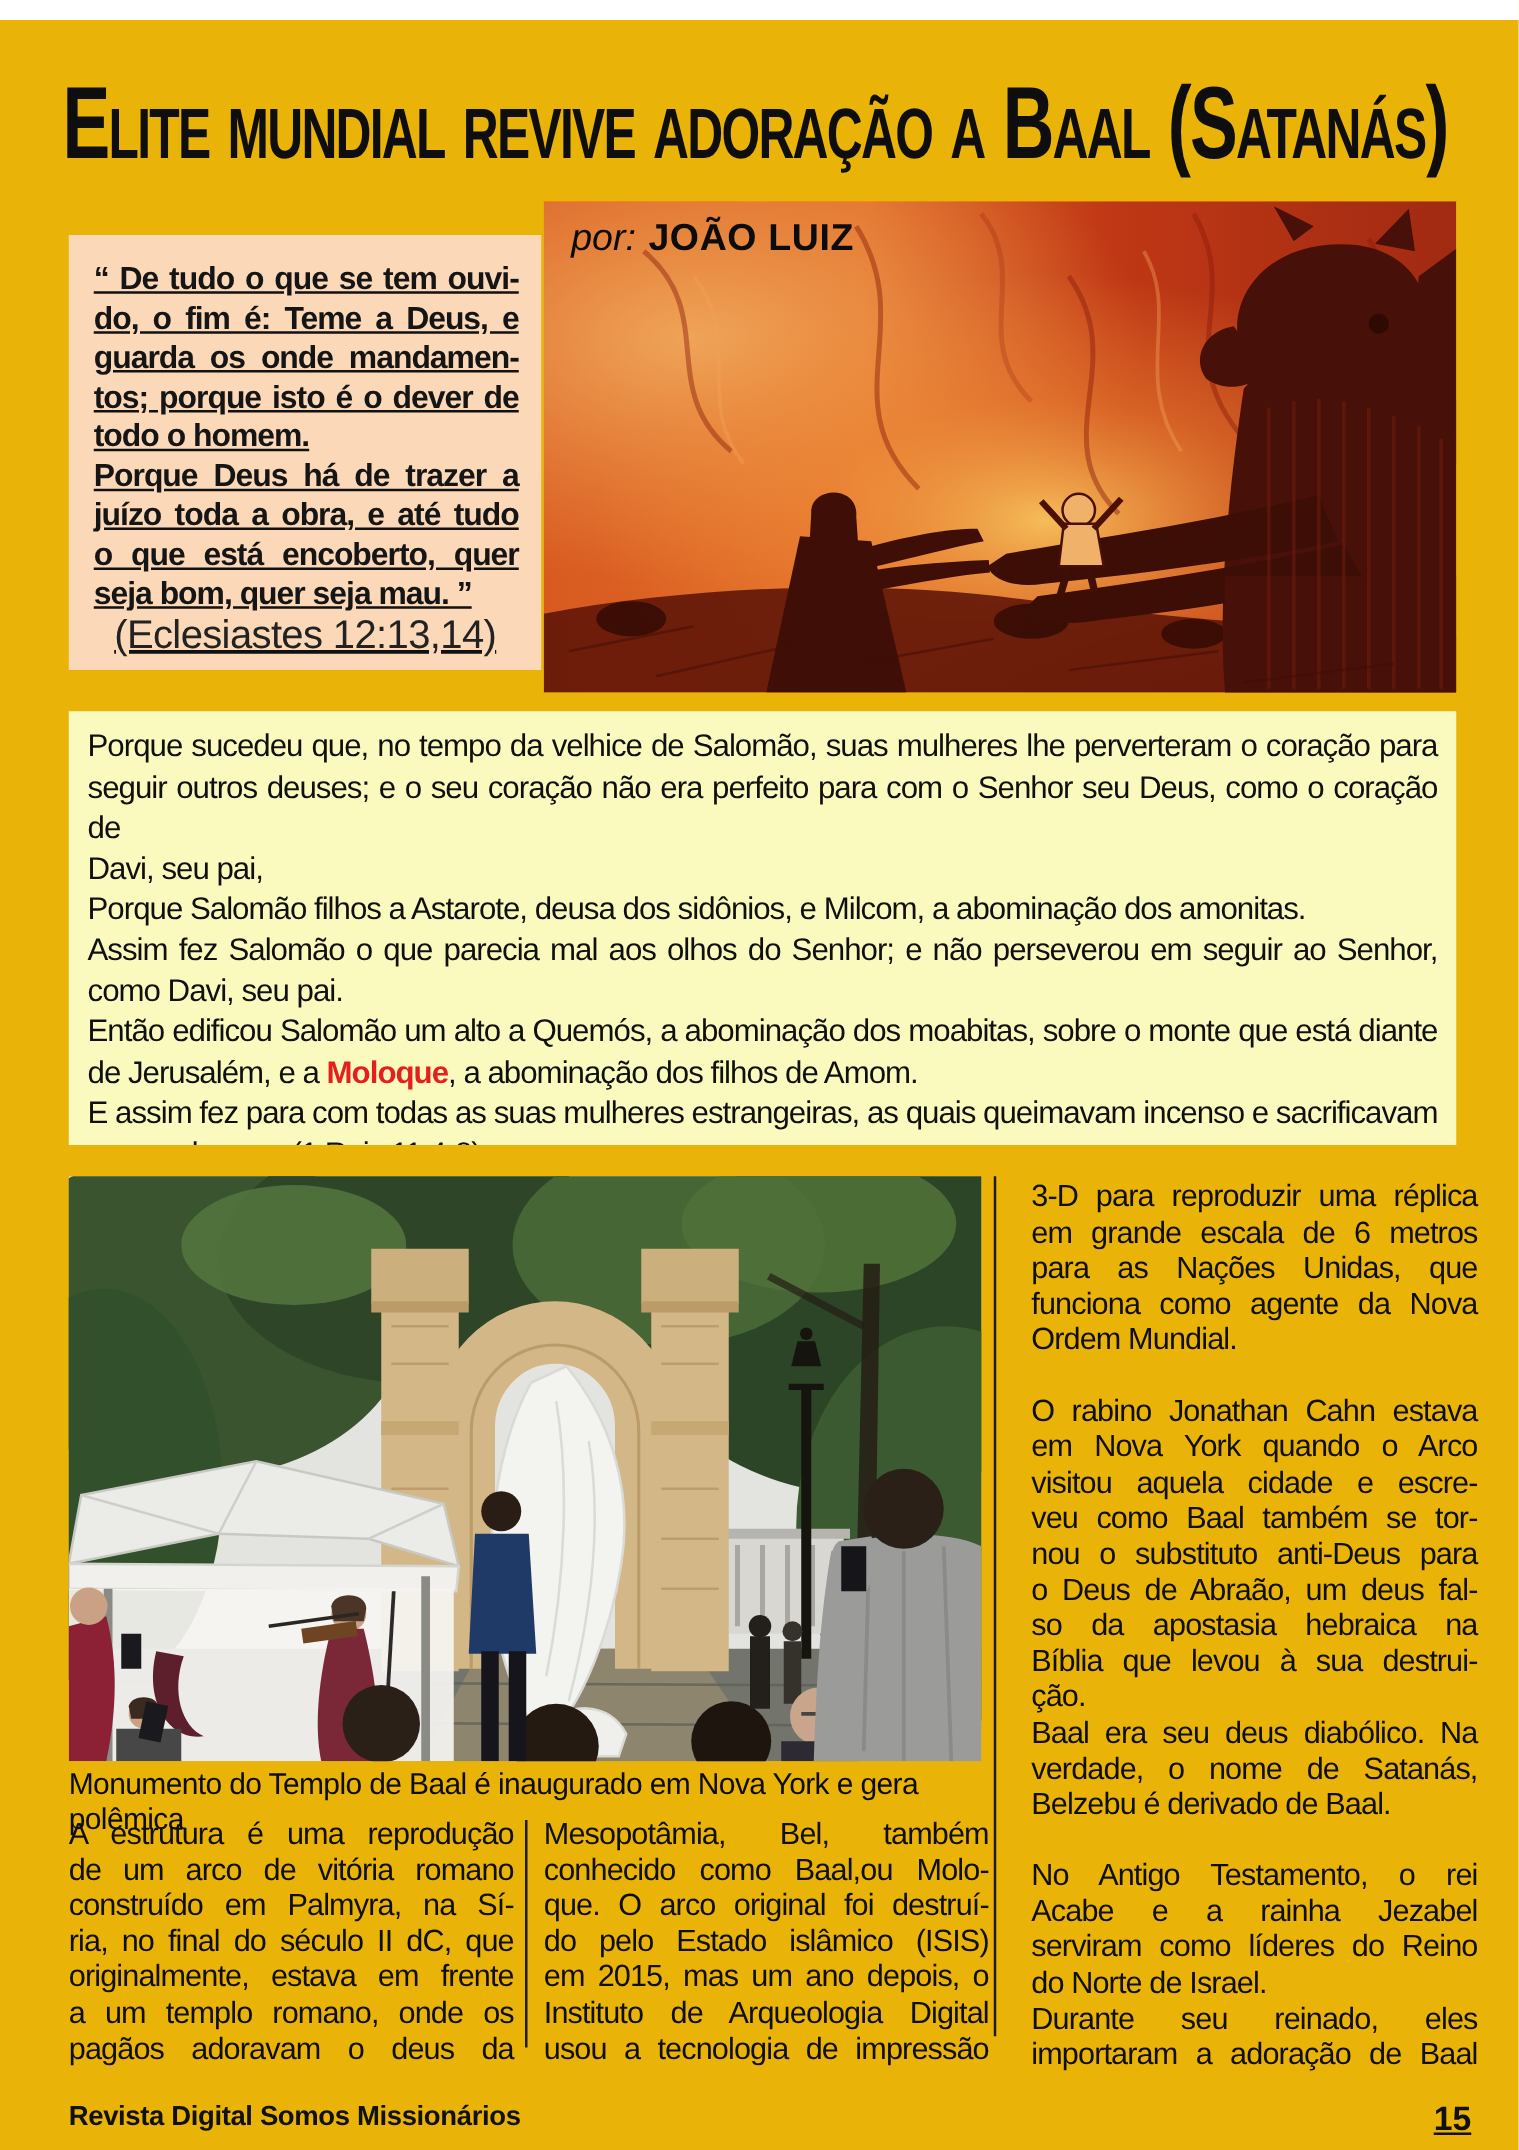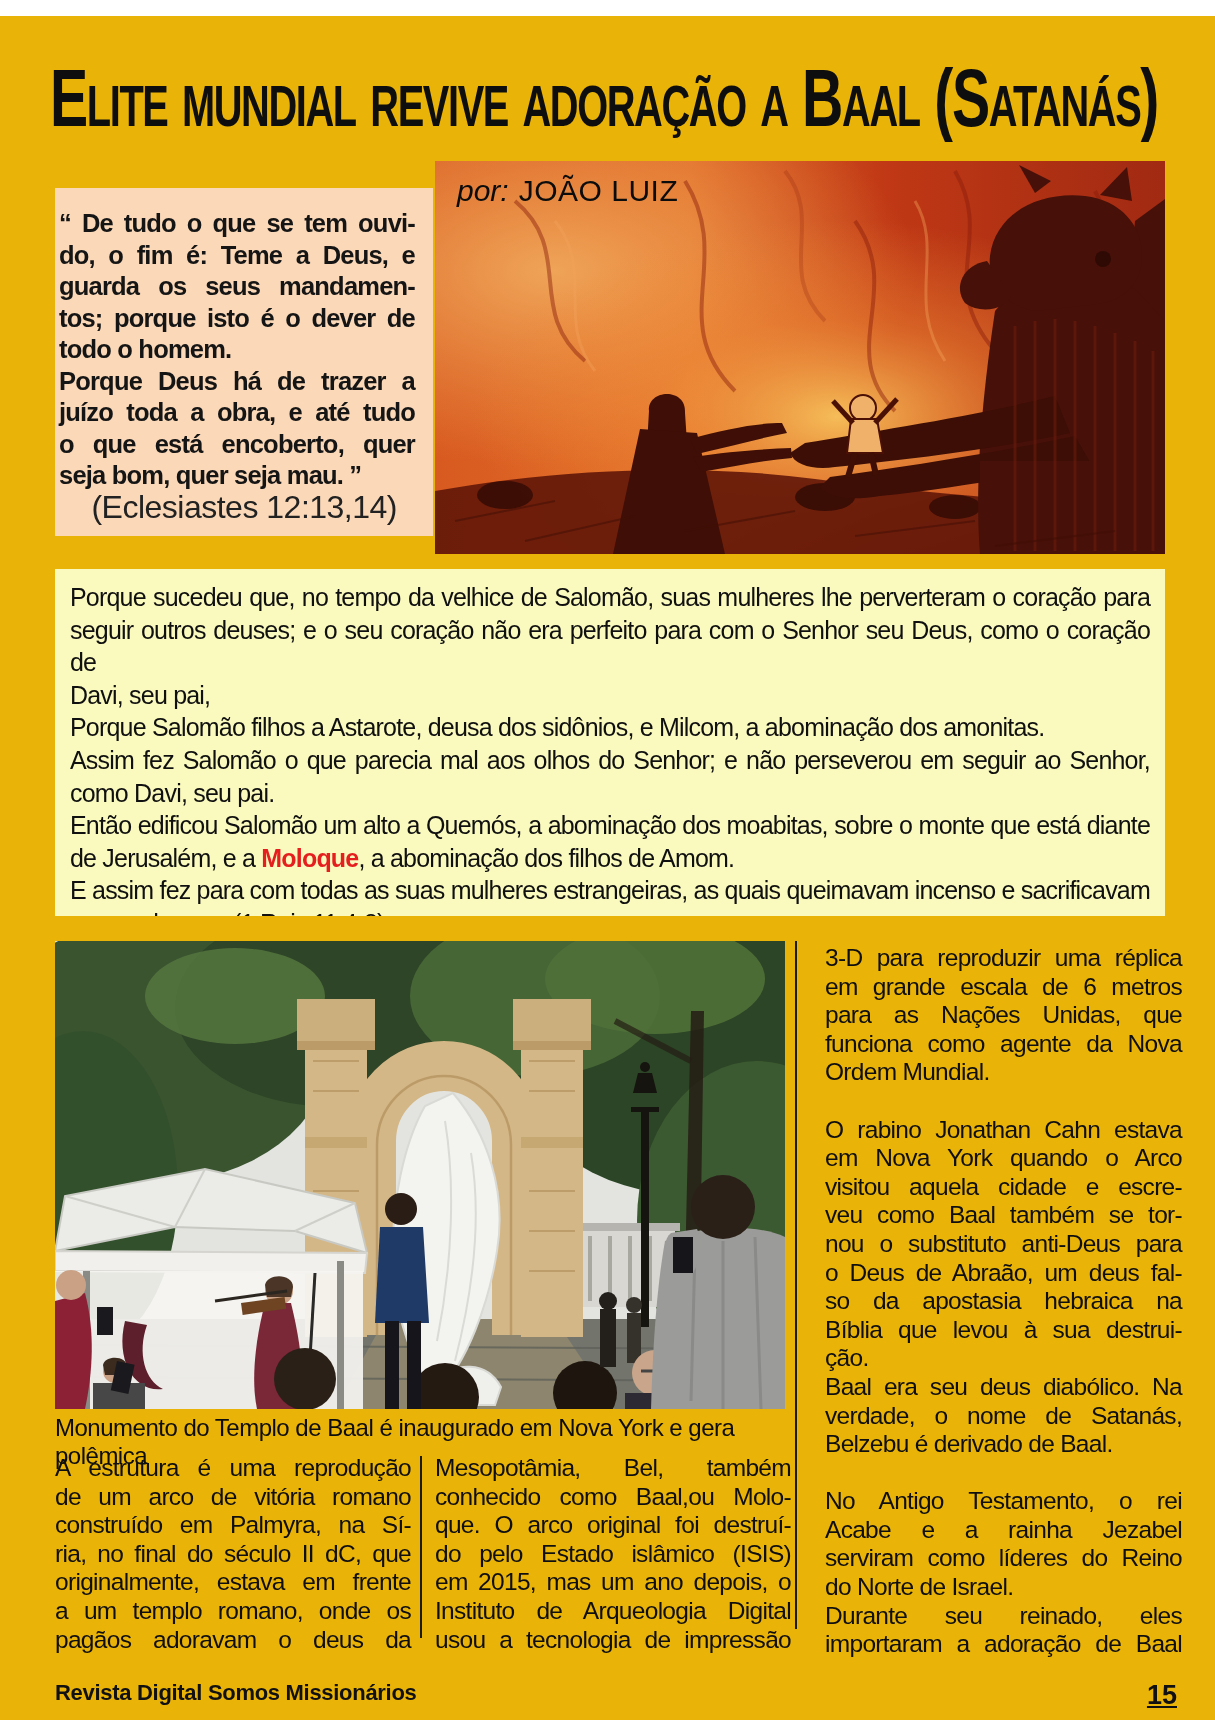--- a/index.html
+++ b/index.html
@@ -7,30 +7,30 @@
   #page{position:relative;width:1215px;height:1720px;background:#eab308;margin:16px auto;overflow:hidden;}
   .abs{position:absolute;}
 
   
   #title-wrap{left:50px;top:42px;width:1115px;height:84px;}
   .title-text{font-family:"Liberation Sans",sans-serif;font-weight:700;font-size:82px;
               font-variant:small-caps;letter-spacing:-2px;fill:#0e0e0e;}
 
   
   #quote-box{left:55px;top:172px;width:378px;height:348px;background:#FAD8B8;
-             box-sizing:border-box;padding:20px 18px 0 4px;overflow:hidden;}
+             box-sizing:border-box;padding:20px 18px 0 20px;overflow:hidden;text-decoration:underline;}
   #quote-box .ln{font-weight:700;font-size:25.5px;line-height:31.5px;letter-spacing:-0.8px;color:#151515;}
   #quote-citation{font-size:32px;line-height:31.5px;text-align:right;padding-right:18px;
                   letter-spacing:-0.5px;color:#222;}
 
   
   #baal-art{left:435px;top:145px;width:730px;height:393px;}
   #byline{left:457px;top:158px;font-size:30px;color:#0c0c0c;white-space:nowrap;}
   .byline-por{font-style:italic;font-weight:500;margin-right:10px;}
-  .byline-name{font-weight:400;letter-spacing:0.5px;}
+  .byline-name{font-weight:700;letter-spacing:0.5px;}
 
   
   #scripture-box{left:55px;top:553px;width:1110px;height:347px;background:#FAFABE;
                  box-sizing:border-box;padding:12px 15px 0 15px;overflow:hidden;}
   #scripture-box .ln{font-size:25px;line-height:32.6px;letter-spacing:-0.8px;color:#101010;}
   .accent{color:#E51E1E;font-weight:700;}
 
   
   #photo{left:55px;top:925px;width:730px;height:468px;}
   #caption{left:55px;top:1398px;width:734px;font-size:24px;letter-spacing:-0.5px;color:#0d0d0d;}
@@ -60,21 +60,21 @@
   <div class="abs" id="title-wrap">
     <svg width="1115" height="84" viewBox="0 0 1115 84">
       <text x="0" y="68" textLength="1108" lengthAdjust="spacingAndGlyphs" class="title-text">Elite mundial revive adoração a Baal (Satanás)</text>
     </svg>
   </div>
 
   <div class="abs" id="quote-box">
     <div>
         <div class="ln">“ De tudo o que se tem ouvi-</div>
         <div class="ln">do, o fim é: Teme a Deus, e</div>
-        <div class="ln">guarda os seus mandamen-</div>
+        <div class="ln">guarda os onde mandamen-</div>
         <div class="ln">tos; porque isto é o dever de</div>
         <div class="ln flush">todo o homem.</div>
         <div class="ln">Porque Deus há de trazer a</div>
         <div class="ln">juízo toda a obra, e até tudo</div>
         <div class="ln">o que está encoberto, quer</div>
         <div class="ln flush">seja bom, quer seja mau. ”</div>
       </div>
     <div id="quote-citation">(Eclesiastes 12:13,14)</div>
   </div>
 

